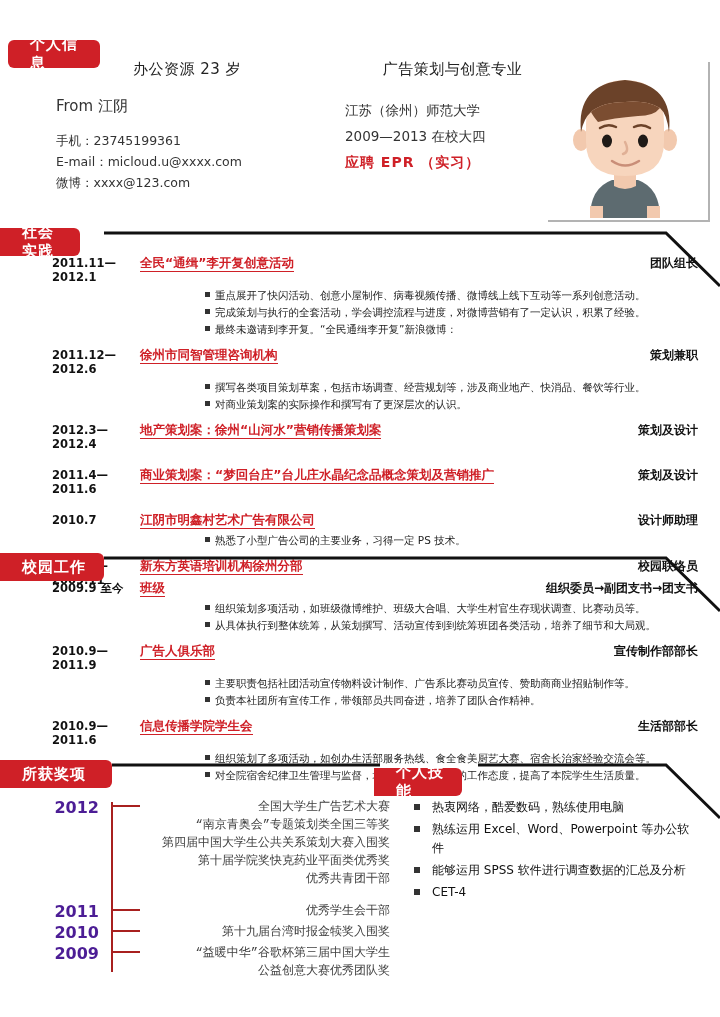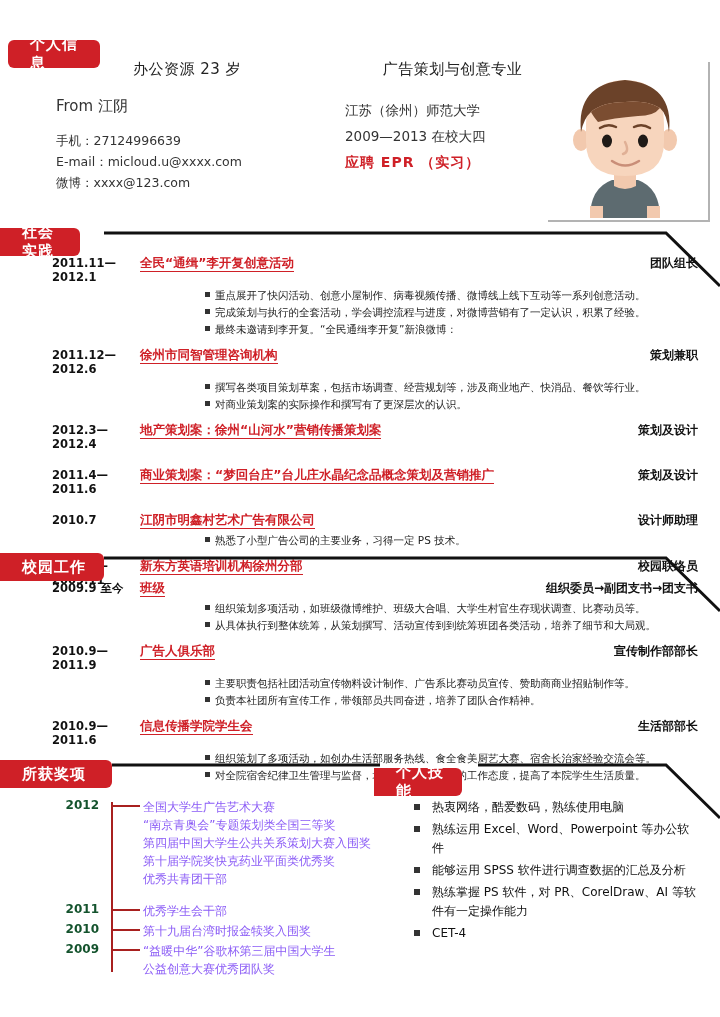--- a/index.html
+++ b/index.html
@@ -213,41 +213,42 @@
     position: relative;
     display: flex;
     margin-bottom: 2px;
   }
   .aw-year {
     width: 111px;
     flex: 0 0 111px;
     text-align: right;
     padding-right: 12px;
     box-sizing: border-box;
-    font-size: 12px;
+    font-size: 16px;
     font-weight: bold;
-    color: #14532d;
+    color: #4c1d95;
   }
   .aw-tick {
     position: absolute;
     left: 113px;
     top: 7px;
     width: 27px;
     height: 2px;
     background: #a8201f;
   }
   .aw-items {
     flex: 1 1 auto;
     padding-left: 32px;
   }
   .aw-items div {
     font-size: 12px;
-    color: #8b5cf6;
+    color: #404040;
     line-height: 18px;
-    text-align: left;
+    text-align: right;
+    font-family: Liberation Mono, monospace;
   }
 
   
   .skills {
     position: absolute;
     left: 410px;
     top: 798px;
     width: 290px;
   }
   .skills ul {
@@ -277,21 +278,21 @@
 
 <div id="page">
 
   <div class="banner rounded-both" style="left:8px; top:8px; width:92px;">
     <span>个人信息</span>
   </div>
 
   <div class="pi-left">
     <div class="pi-name">办公资源  23 岁</div>
     <div class="pi-from">From  江阴</div>
-    <div class="pi-line">手机：27124996639</div>
+    <div class="pi-line">手机：23745199361</div>
     <div class="pi-line">E-mail：micloud.u@xxxx.com</div>
     <div class="pi-line">微博：xxxx@123.com</div>
   </div>
 
   <div class="pi-right">
     <div class="pi-major">广告策划与创意专业</div>
     <div class="pi-univ">江苏（徐州）师范大学</div>
     <div class="pi-univ">2009—2013  在校大四</div>
     <div class="pi-apply">应聘   EPR （实习）</div>
   </div>
@@ -494,18 +495,17 @@
           </div>
         </div>
       </div>
   </div>
 
   <div class="skills">
     <ul id="skills-rows">
         <li><span class="sq"></span><span>热衷网络，酷爱数码，熟练使用电脑</span></li>
         <li><span class="sq"></span><span>熟练运用 Excel、Word、Powerpoint 等办公软件</span></li>
         <li><span class="sq"></span><span>能够运用 SPSS 软件进行调查数据的汇总及分析</span></li>
-        <li><span class="sq"></span><span>熟练掌握 PS 软件，对 PR、CorelDraw、AI 等软件有一定操作能力</span></li>
         <li><span class="sq"></span><span>CET-4</span></li>
       </ul>
   </div>
 
 </div>
 
 </body></html>

